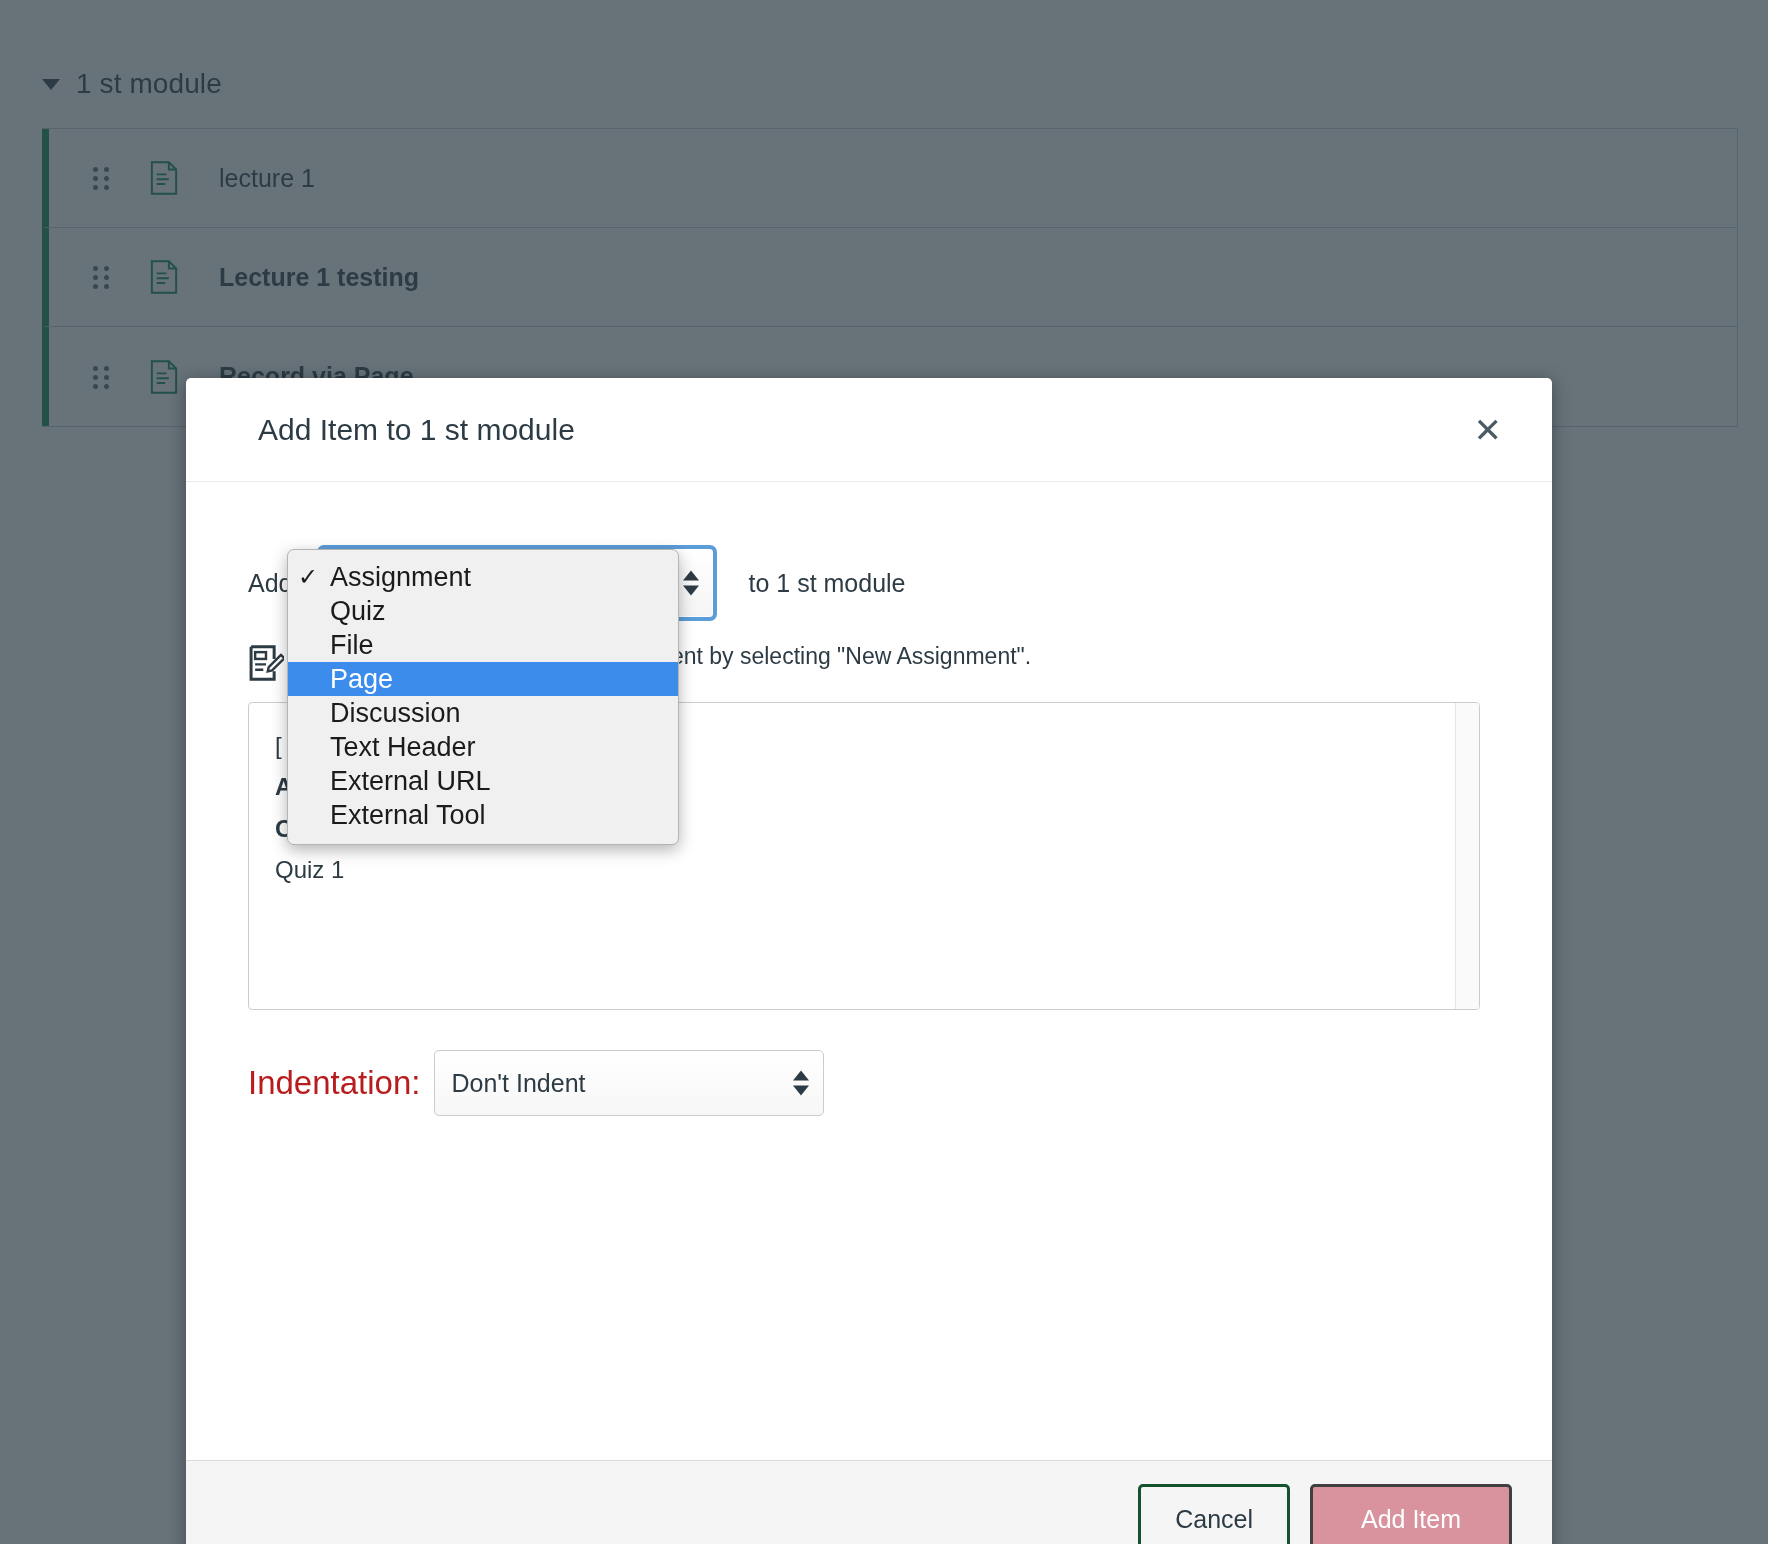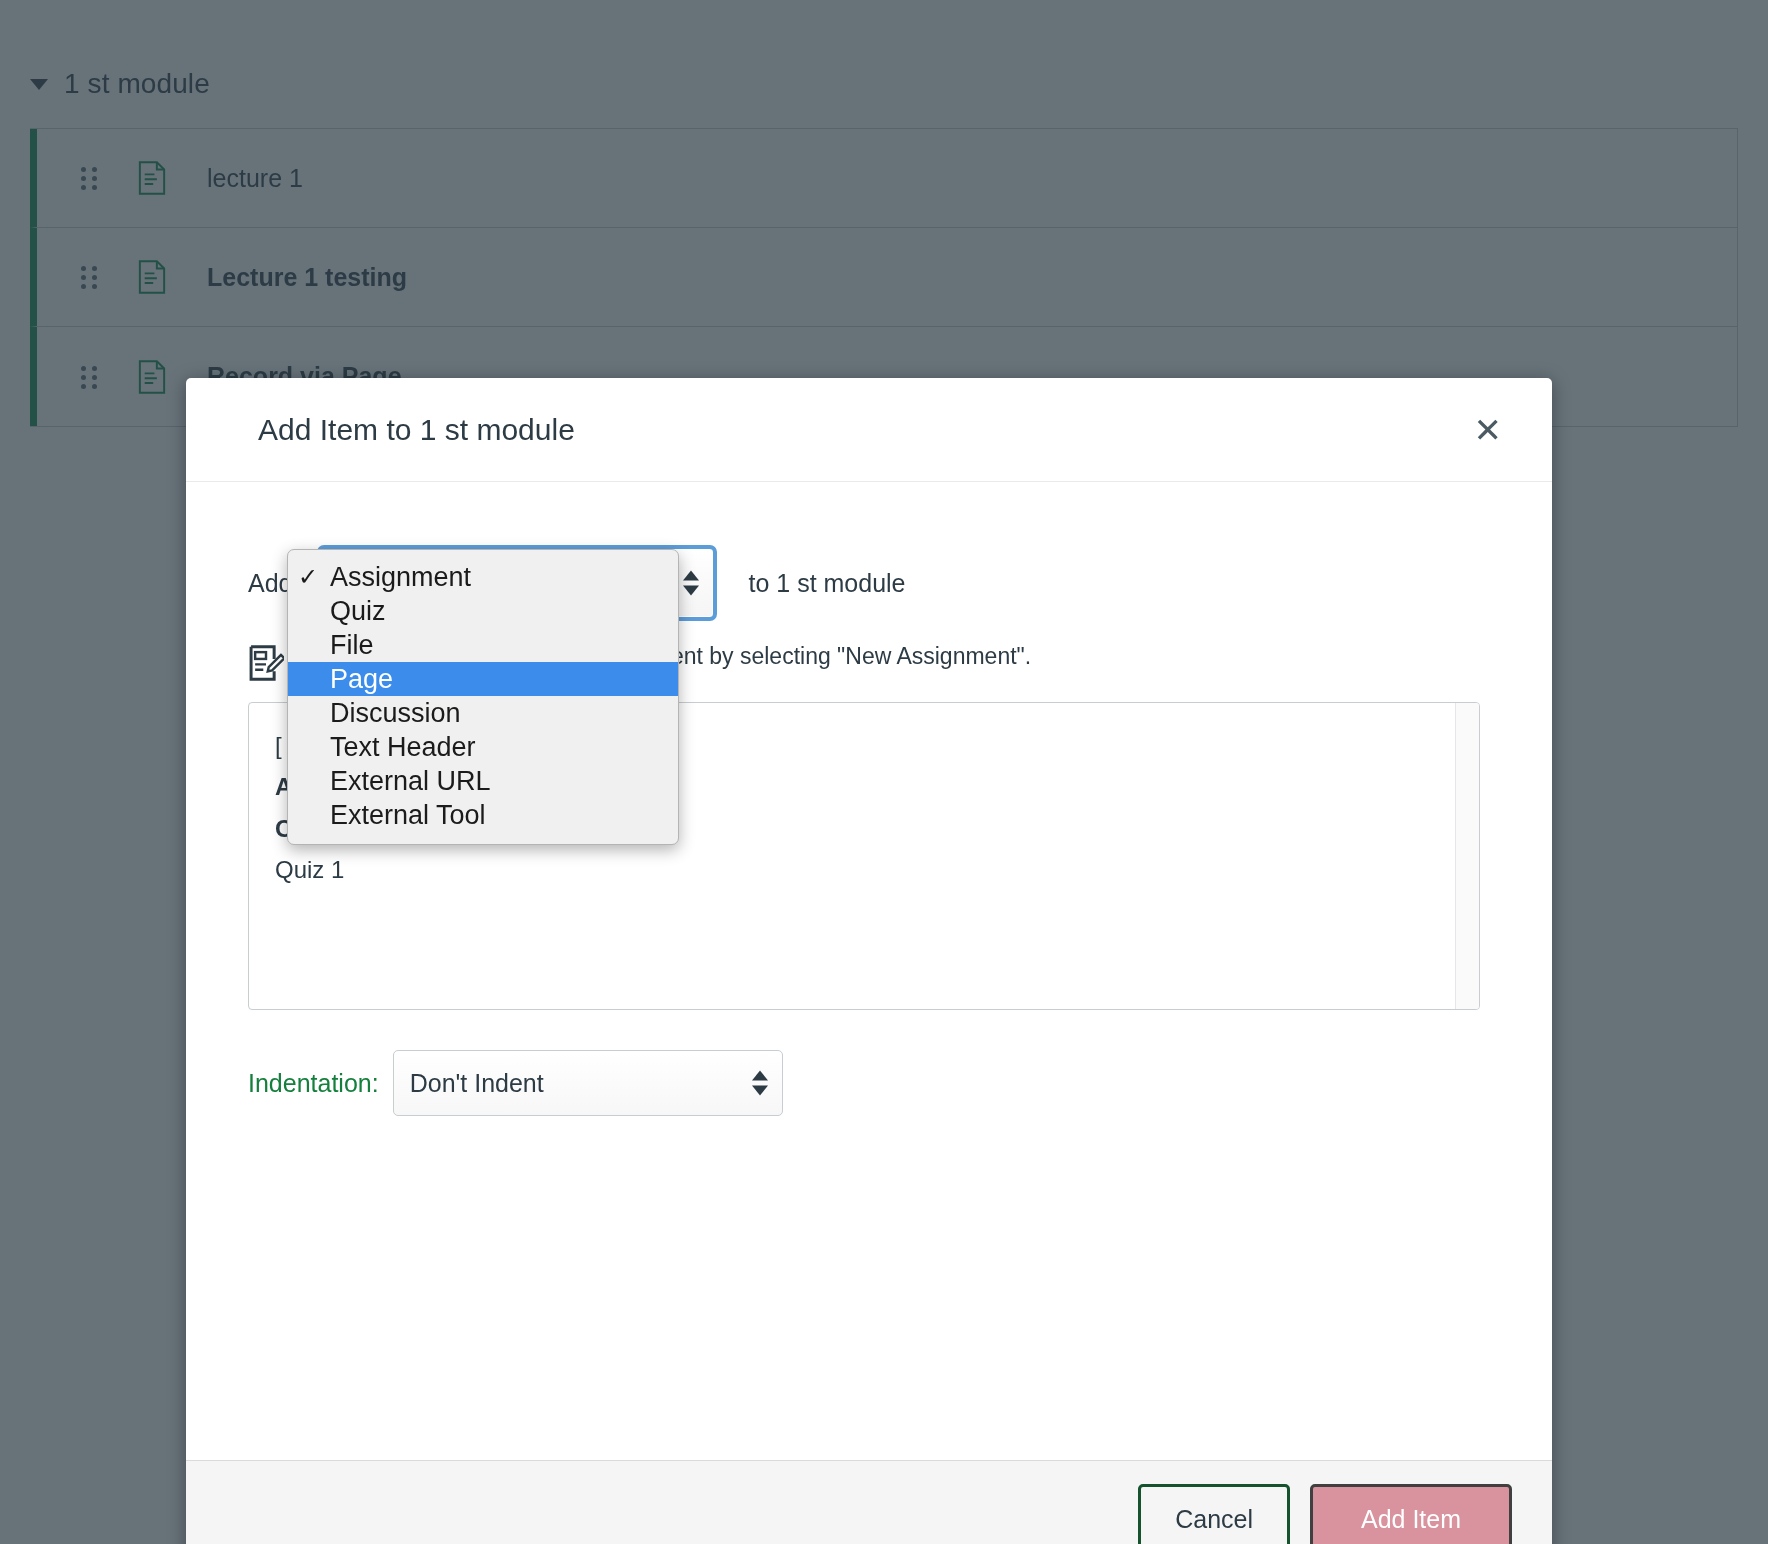--- a/index.html
+++ b/index.html
@@ -16,21 +16,21 @@
   }
 
   
   #bg-page {
     position: absolute;
     inset: 0;
     background: #ffffff;
   }
   .module-wrap {
     position: absolute;
-    left: 0; top: 0; right: 0;
+    left: 12px; top: 0; right: 0;
   }
   .module-header {
     display: flex;
     align-items: center;
     gap: 16px;
     padding: 58px 0 0 30px;
     height: 110px;
   }
   .caret-down {
     width: 0; height: 0;
@@ -218,22 +218,22 @@
     border-left: 1px solid #e4e6e8;
   }
 
   .row-indent {
     display: flex;
     align-items: center;
     gap: 14px;
     margin-top: 40px;
   }
   .row-indent .lbl {
-    font-size: 25px;
-    color: #15803d;
+    font-size: 33px;
+    color: #b91c1c;
   }
   .sel-indent {
     position: relative;
     width: 390px;
     height: 66px;
     border: 1px solid #c7cdd1;
     border-radius: 5px;
     background: linear-gradient(#ffffff, #f7f7f7);
     display: flex;
     align-items: center;

